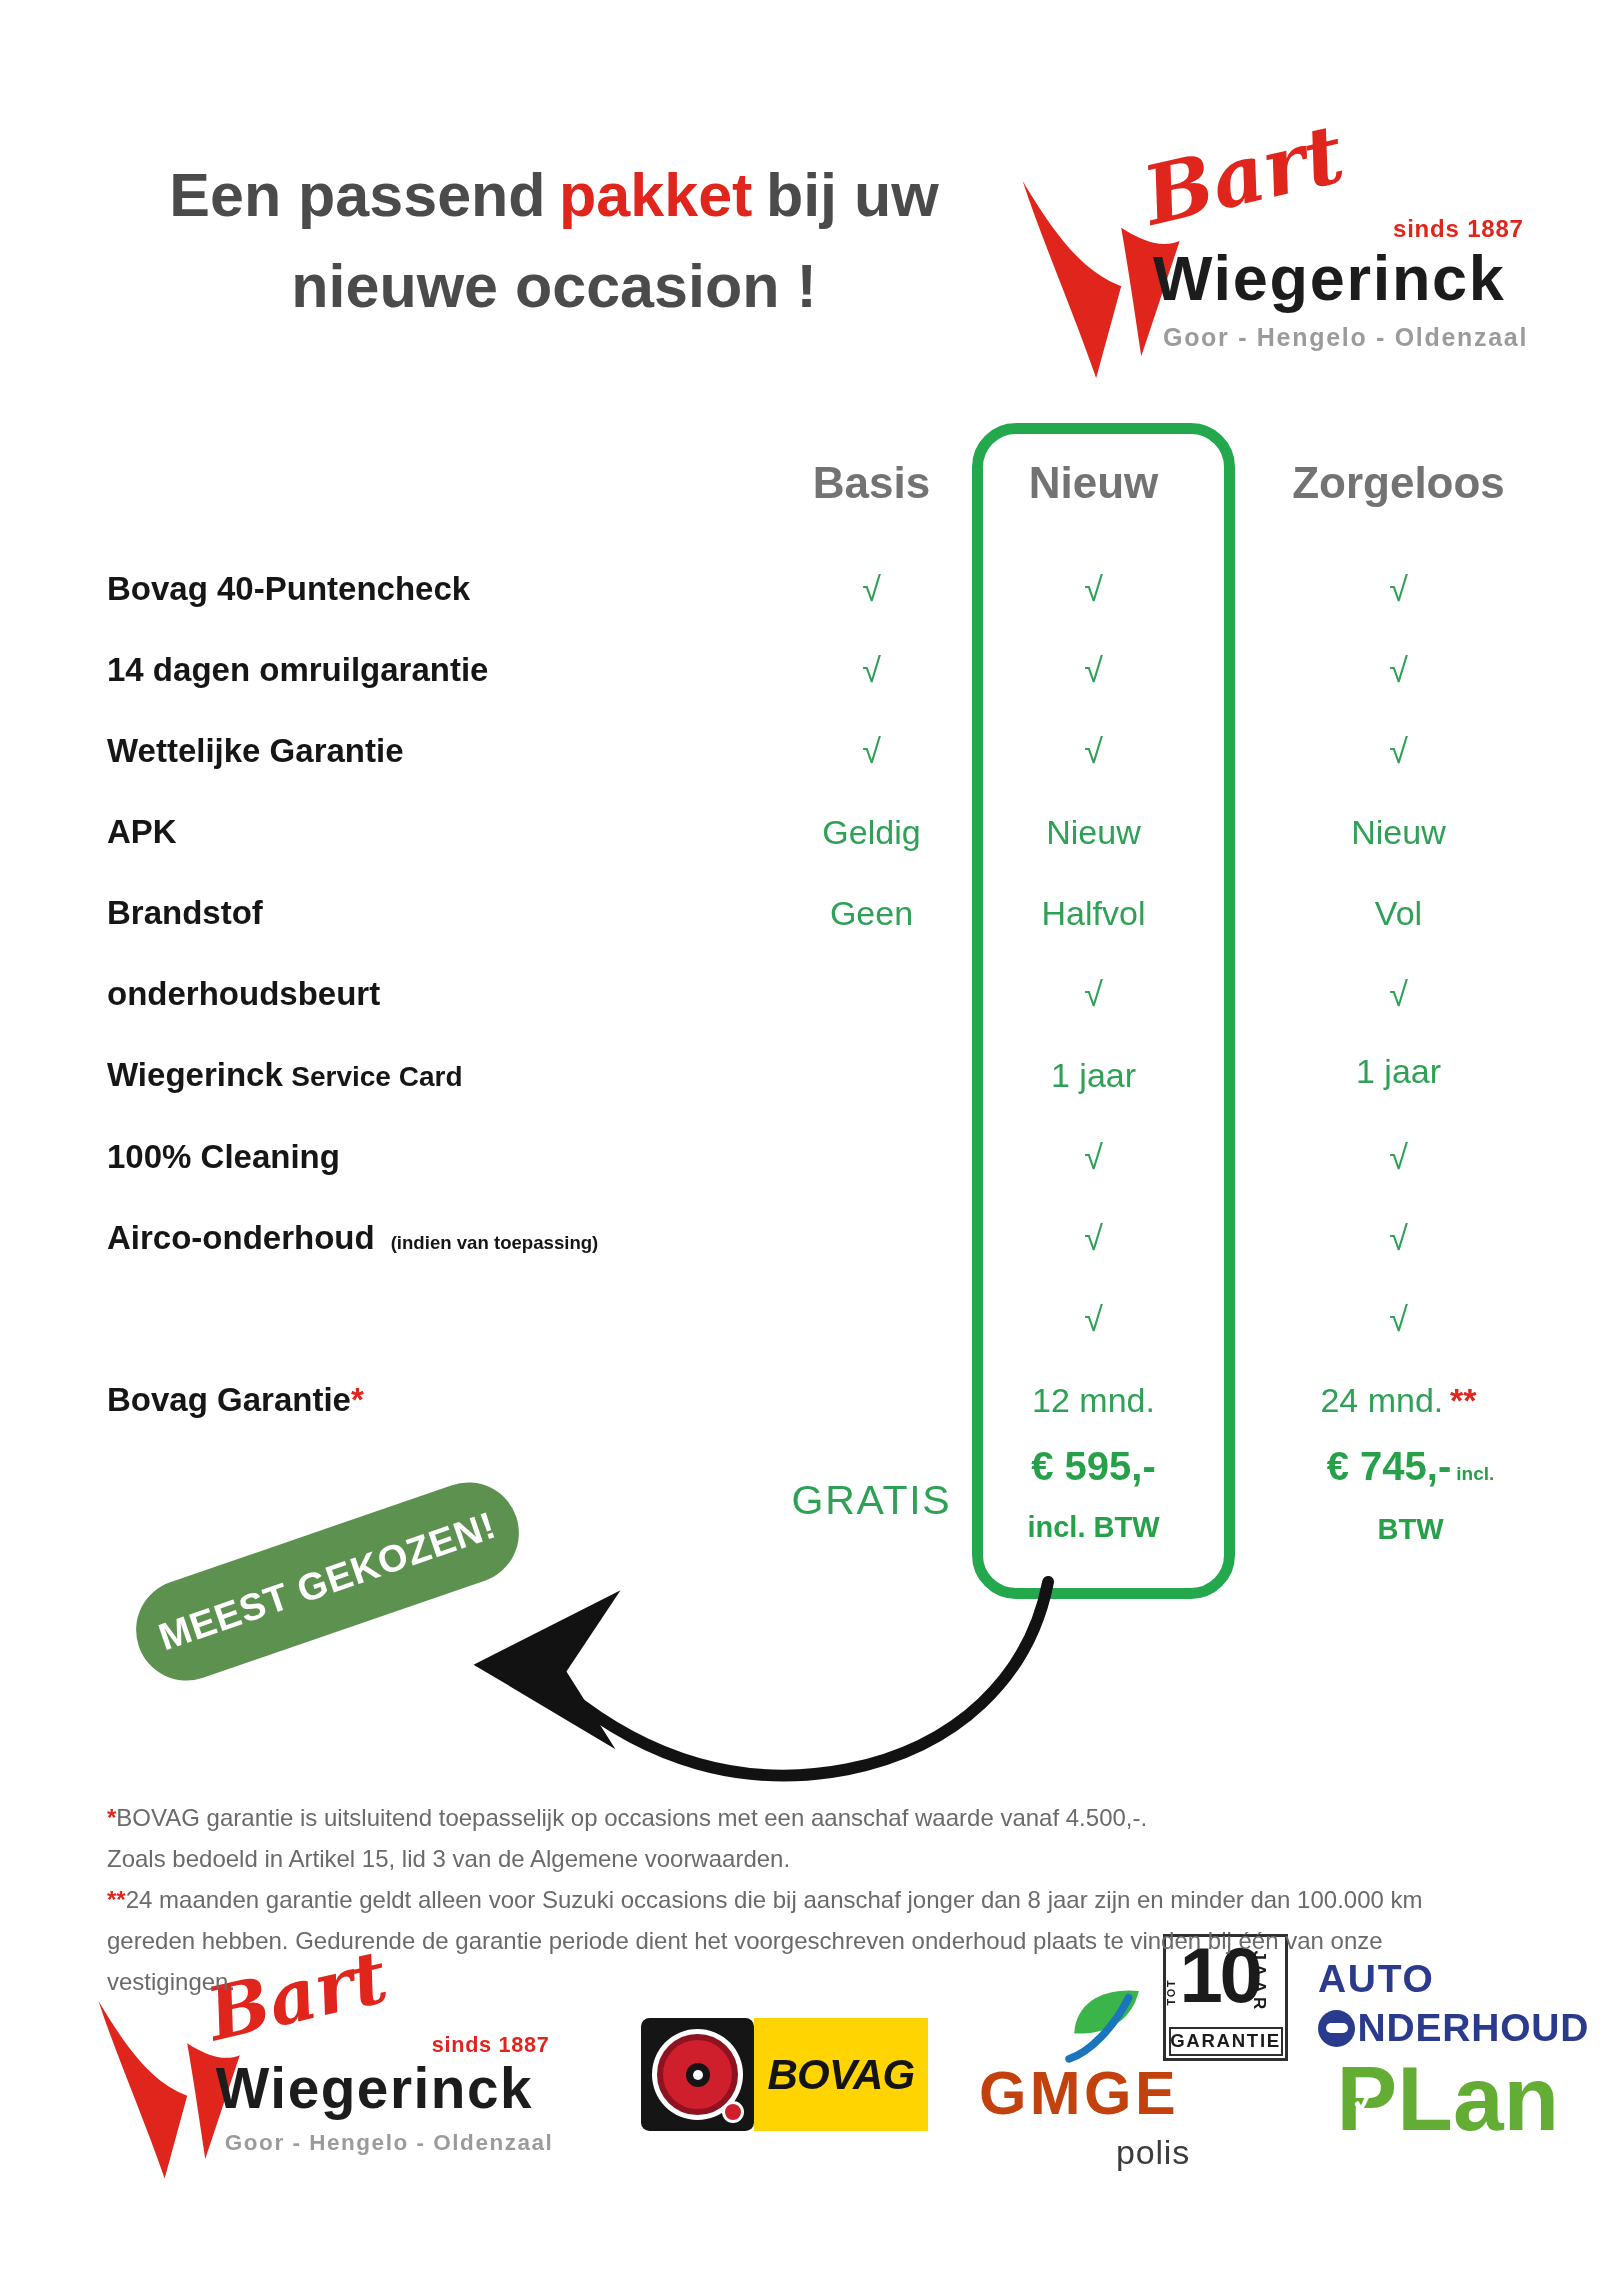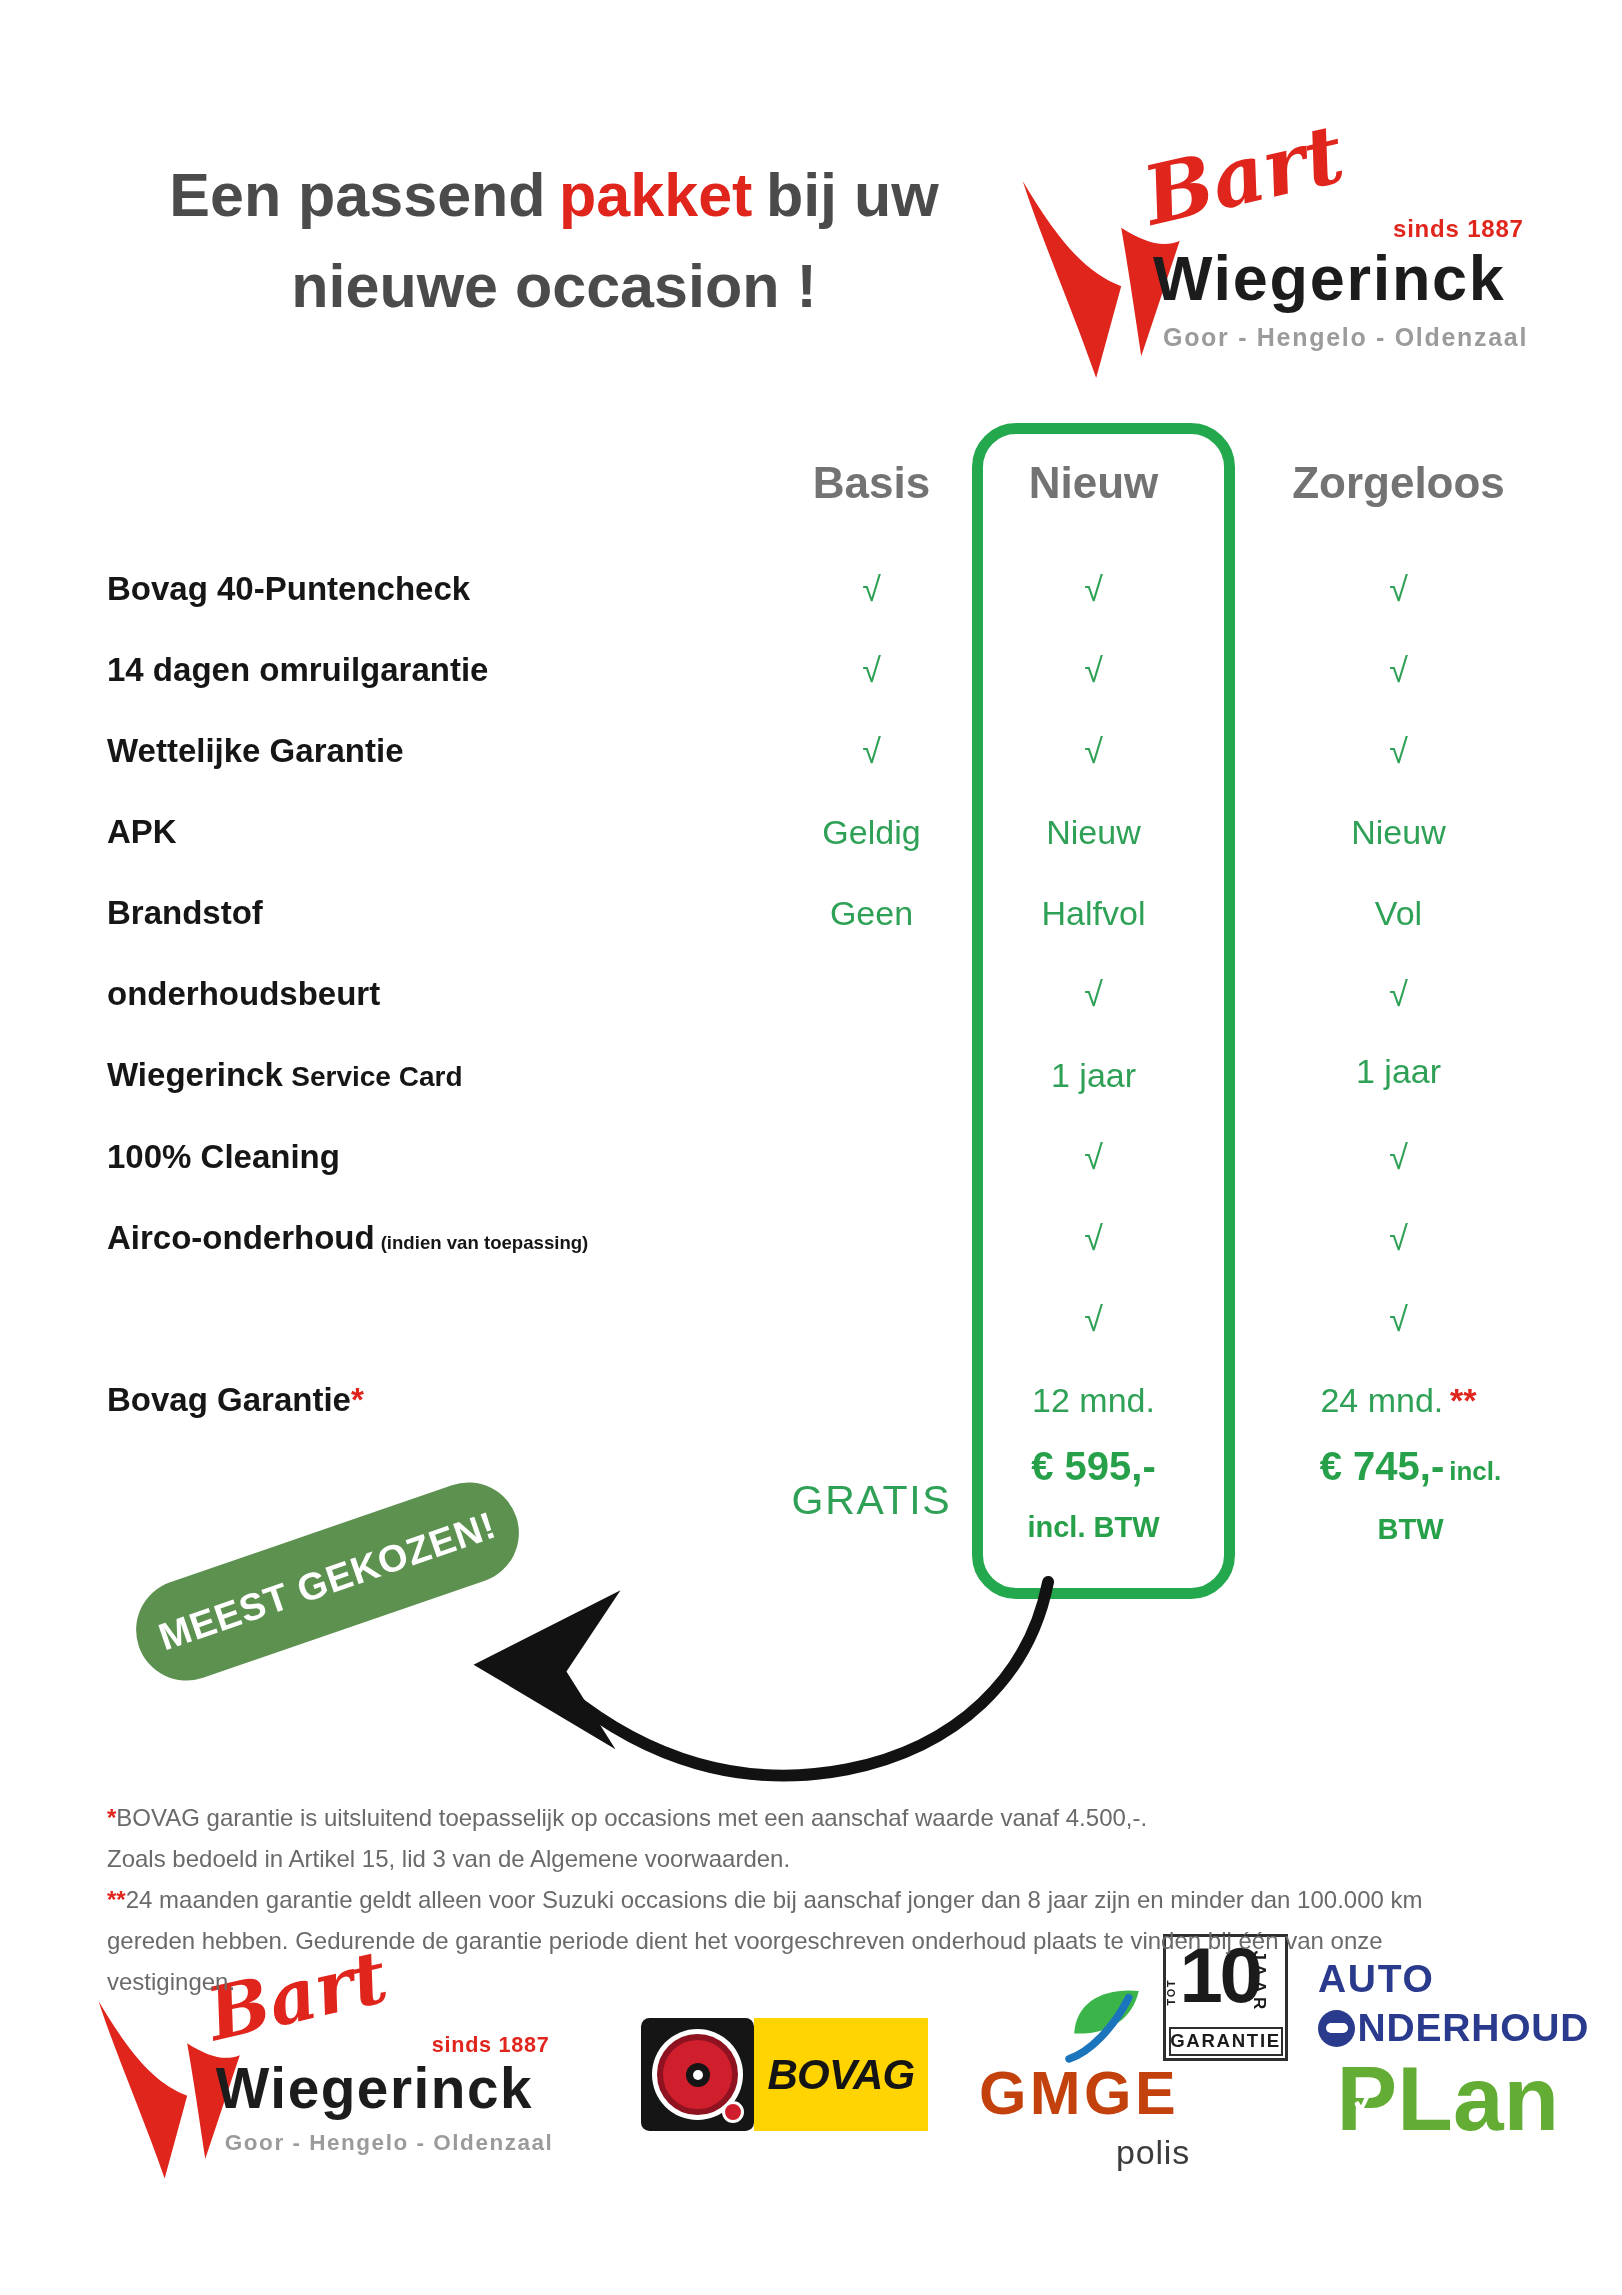--- a/index.html
+++ b/index.html
@@ -30,37 +30,37 @@
   .green-box{position:absolute;left:972px;top:423px;width:241px;height:1154px;
         border:11px solid #23a84e;border-radius:44px;z-index:1;background:transparent;}
   .col-head{position:absolute;top:458px;width:237px;text-align:center;font-size:44px;
         font-weight:bold;color:#737373;z-index:2;}
   .ch1{left:753px;} .ch2{left:975px;} .ch3{left:1280px;}
 
   .row{position:absolute;left:0;width:1623px;height:81px;z-index:2;}
   .row-label{position:absolute;left:107px;top:50%;transform:translateY(-50%);
         font-size:33px;font-weight:bold;color:#161616;white-space:nowrap;}
   .row-label .mid{font-size:28px;margin-left:8.5px;}
-  .row-label .note{font-size:18.6px;margin-left:6px;}
+  .row-label .note{font-size:18.6px;margin-left:16px;}
   .star{color:#e0251c;font-weight:bold;}
   .cell{position:absolute;width:237px;top:50%;transform:translateY(-50%);text-align:center;
         font-size:34px;color:#2fa156;white-space:nowrap;}
   .c1{left:753px;} .c2{left:975px;} .c3{left:1280px;}
   .cell .star2{color:#e0251c;font-weight:bold;margin-left:6.8px;}
 
   
   .gratis{position:absolute;left:753px;top:1477px;width:237px;text-align:center;
         font-size:41px;color:#2fa156;letter-spacing:1.7px;z-index:2;}
   .plus-price{position:absolute;left:975px;top:1444px;width:237px;text-align:center;
         font-size:40px;font-weight:bold;color:#27a04a;z-index:2;}
   .plus-vat{position:absolute;left:975px;top:1511px;width:237px;text-align:center;
         font-size:29px;font-weight:bold;color:#27a04a;z-index:2;}
   .zorg-price{position:absolute;left:1271px;top:1444px;width:279px;text-align:center;
         font-size:40px;font-weight:bold;color:#27a04a;z-index:2;}
-  .zorg-price .incl{font-size:26px;margin-left:5px;}
+  .zorg-price .incl{font-size:19px;margin-left:5px;}
   .zorg-vat{position:absolute;left:1271px;top:1513px;width:279px;text-align:center;
         font-size:29px;font-weight:bold;color:#27a04a;z-index:2;}
 
   
   .badge{position:absolute;left:128px;top:1531px;width:399px;height:101px;background:#5d9150;
         border-radius:52px;transform:rotate(-19deg);display:flex;align-items:center;
         justify-content:center;z-index:3;}
   .badge span{font-size:38px;font-weight:bold;color:#ffffff;letter-spacing:0.8px;white-space:nowrap;}
   .arrow-svg{position:absolute;left:0;top:0;width:1623px;height:2295px;z-index:2;pointer-events:none;}
 

